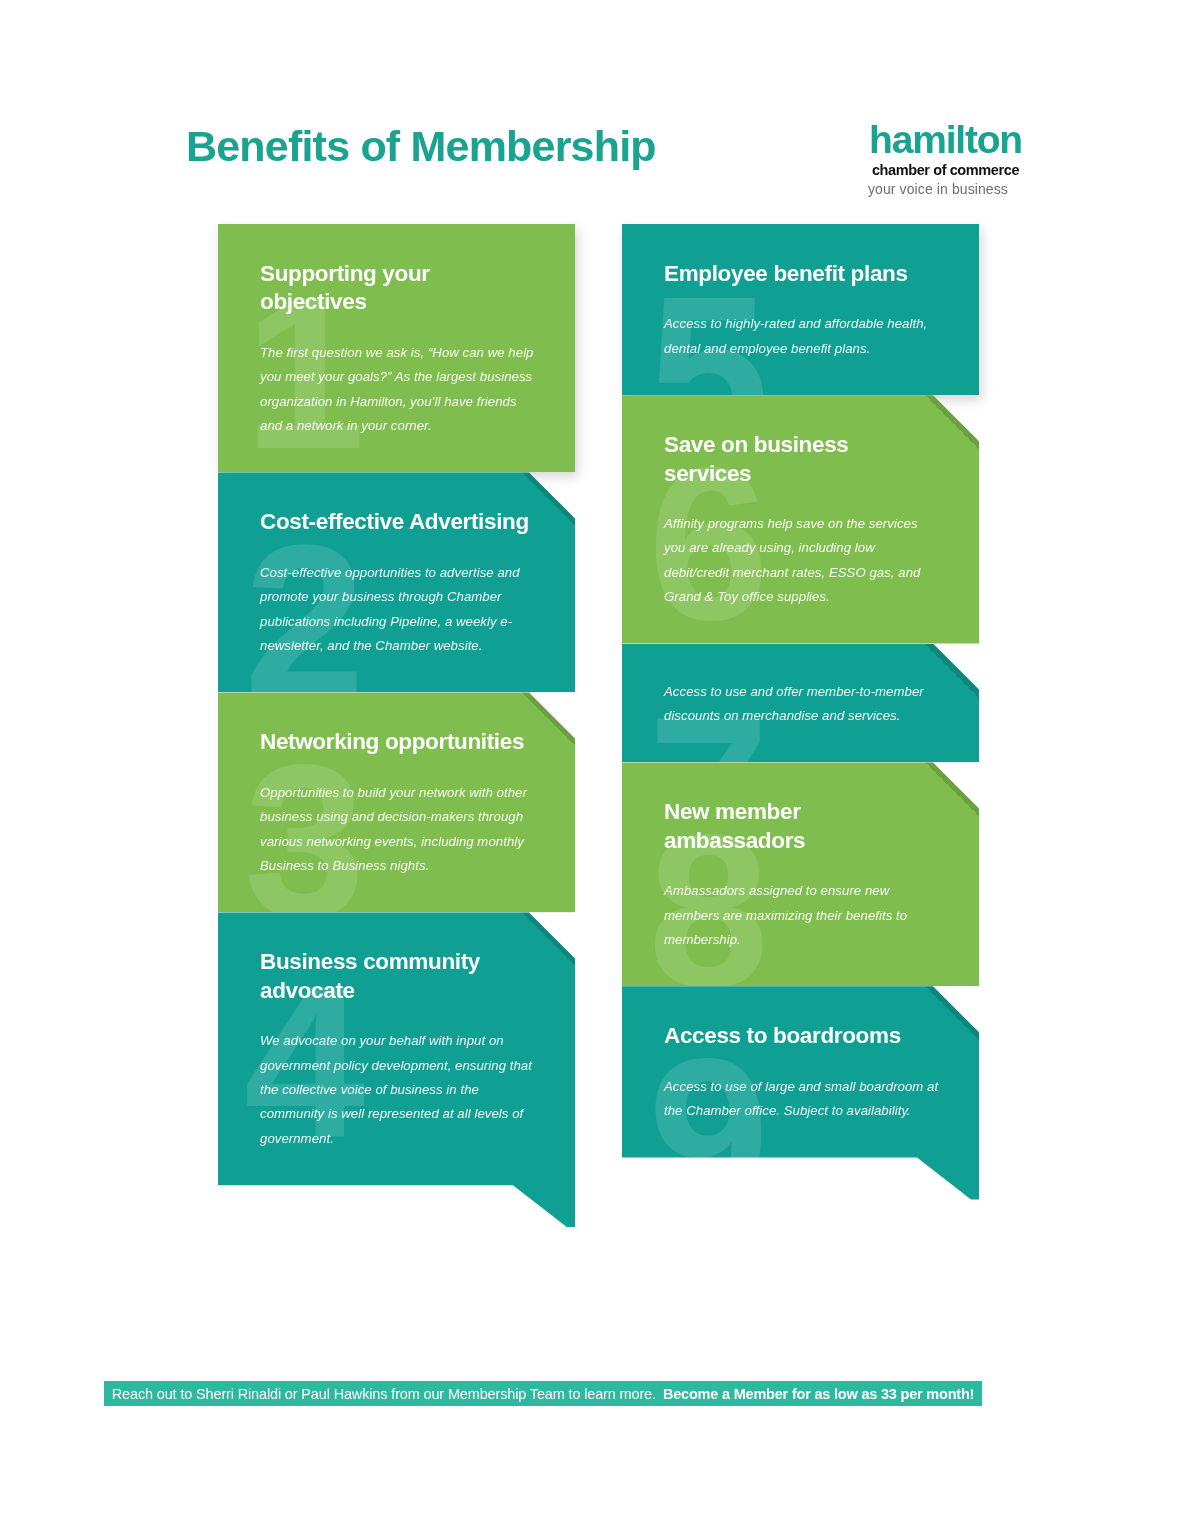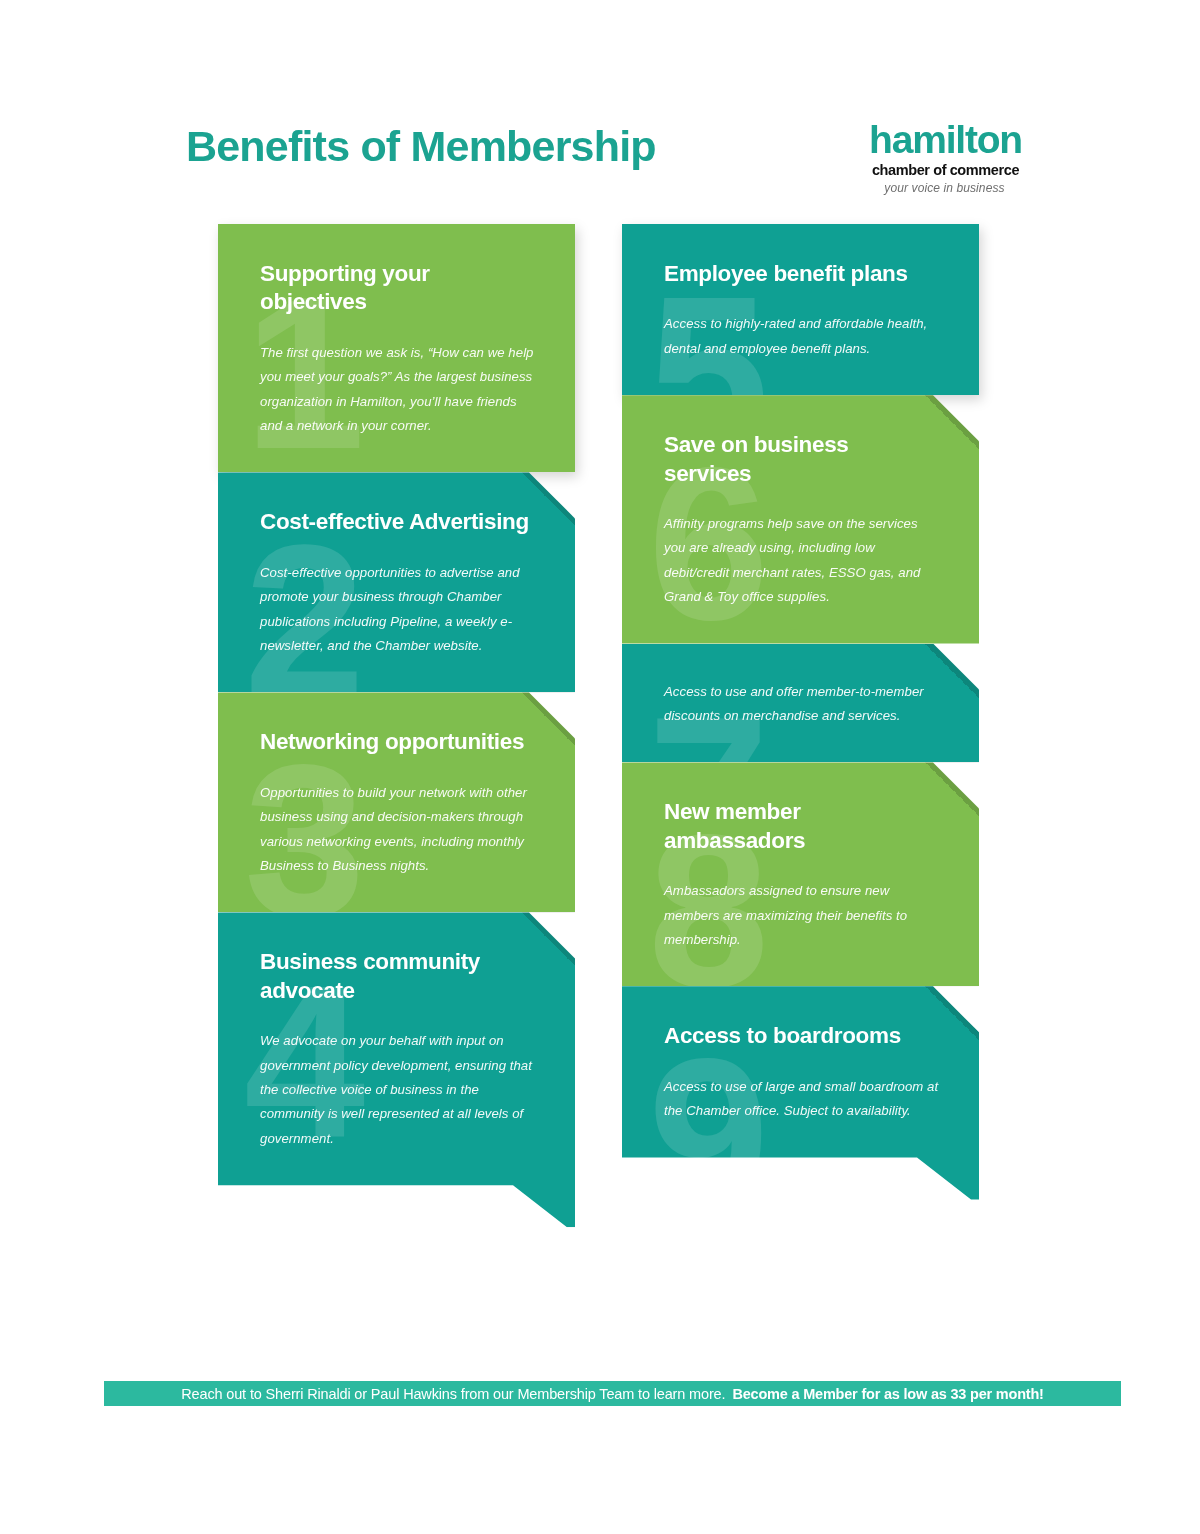--- a/index.html
+++ b/index.html
@@ -54,26 +54,25 @@
   }
   .logo-sub {
     font-size: 14.5px;
     font-weight: bold;
     letter-spacing: -0.4px;
     color: #111111;
     line-height: 1.25;
     margin-top: 2px;
   }
   .logo-tag {
-    font-size: 12px;
-    font-style: italic;
+    font-size: 14px;
     color: #6e6e6e;
     letter-spacing: 0.1px;
     margin-top: 2px;
-    text-align: center;
+    text-align: left;
     padding-right: 2px;
   }
 
   
   .columns {
     position: absolute;
     left: 0;
     top: 224px;
     width: 1200px;
     height: 1080px;
@@ -158,21 +157,21 @@
     line-height: 1.85;
     color: rgba(255,255,255,0.94);
     letter-spacing: 0.05px;
   }
 
   
   .footer {
     position: absolute;
     left: 104px;
     top: 1381px;
-    width: 1017px;
+    width: 878px;
     height: 25px;
     background: #2CB99F;
     display: flex;
     align-items: center;
     justify-content: center;
     gap: 7px;
     padding: 0 4px;
     white-space: nowrap;
   }
   .footer-text {

